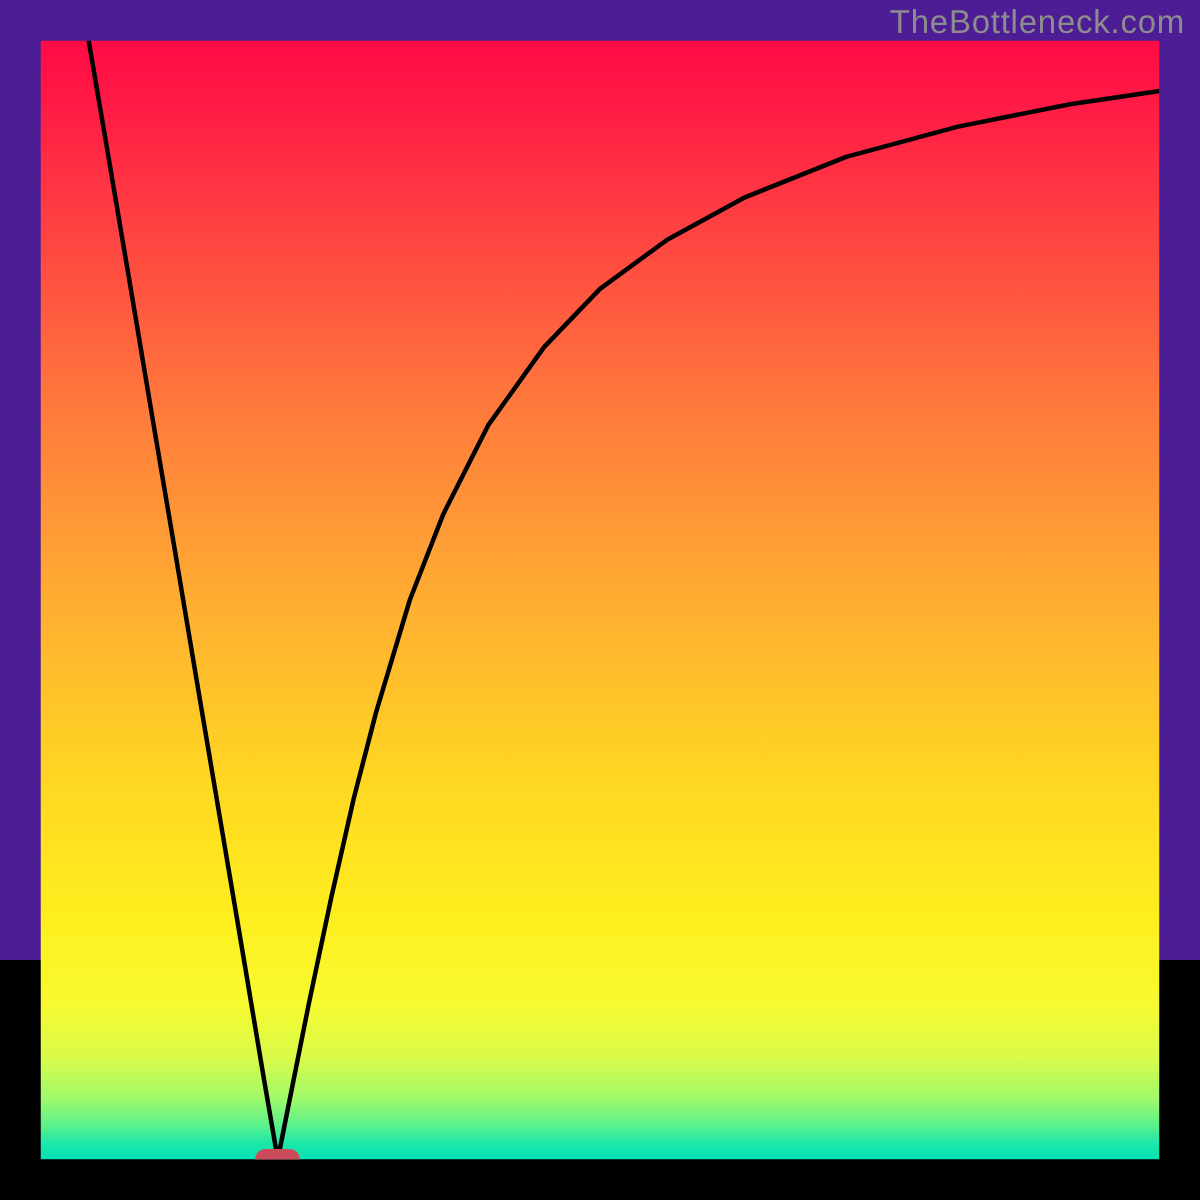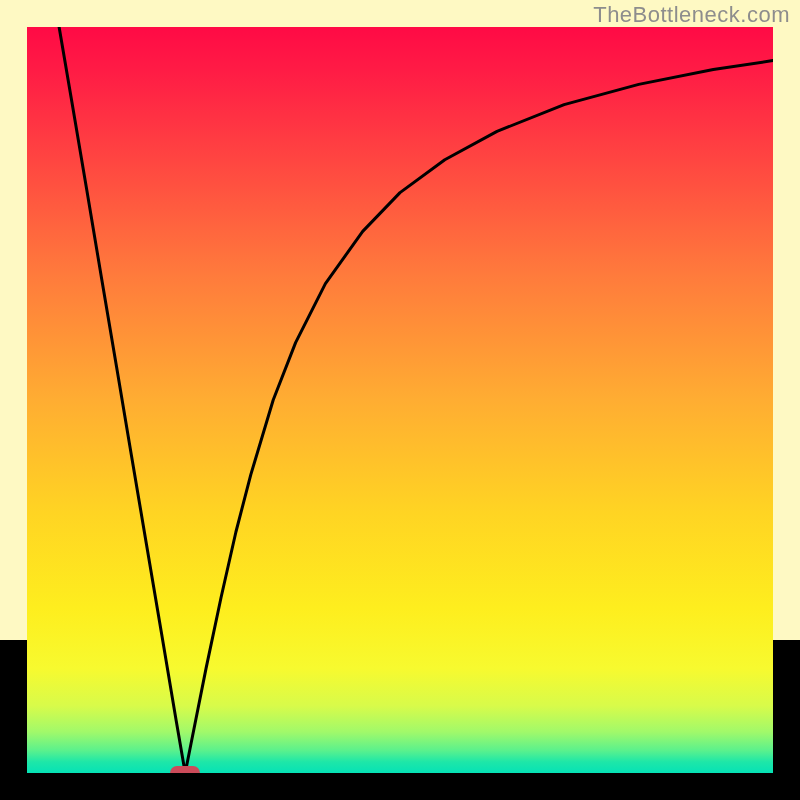--- a/index.html
+++ b/index.html
@@ -10,21 +10,21 @@
     background: #000;
     font-family: Arial, Helvetica, sans-serif;
     overflow: hidden;
   }
   .frame {
     position: absolute;
     left: 0;
     top: 0;
     width: 800px;
     height: 640px;
-    background: #fef9c3;
+    background: #4c1d95;
   }
   .watermark {
     position: absolute;
     top: 2px;
     right: 10px;
     color: #8d8d8d;
     font-size: 22px;
     font-weight: 500;
     letter-spacing: 0.5px;
     z-index: 10;

